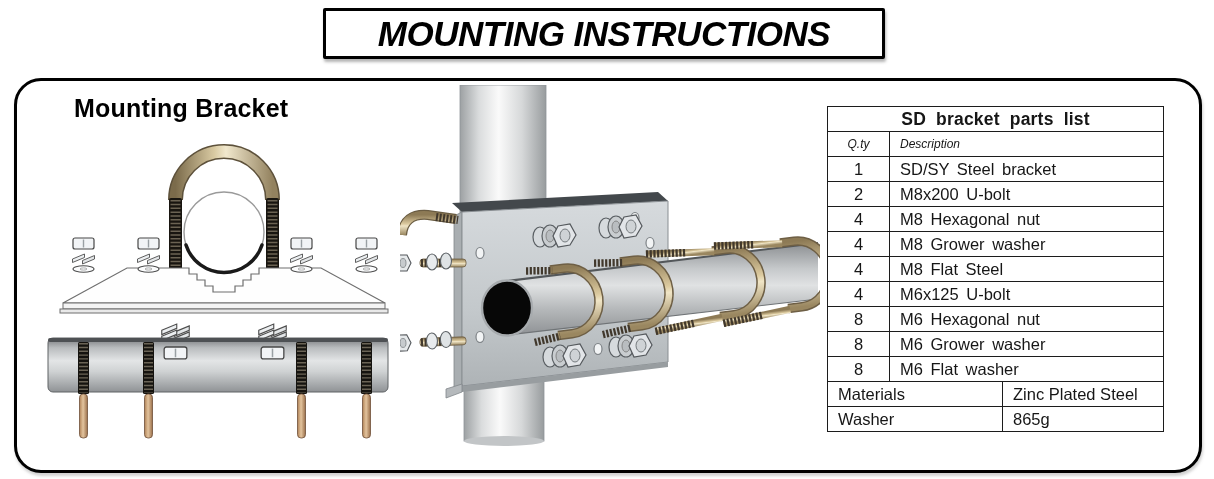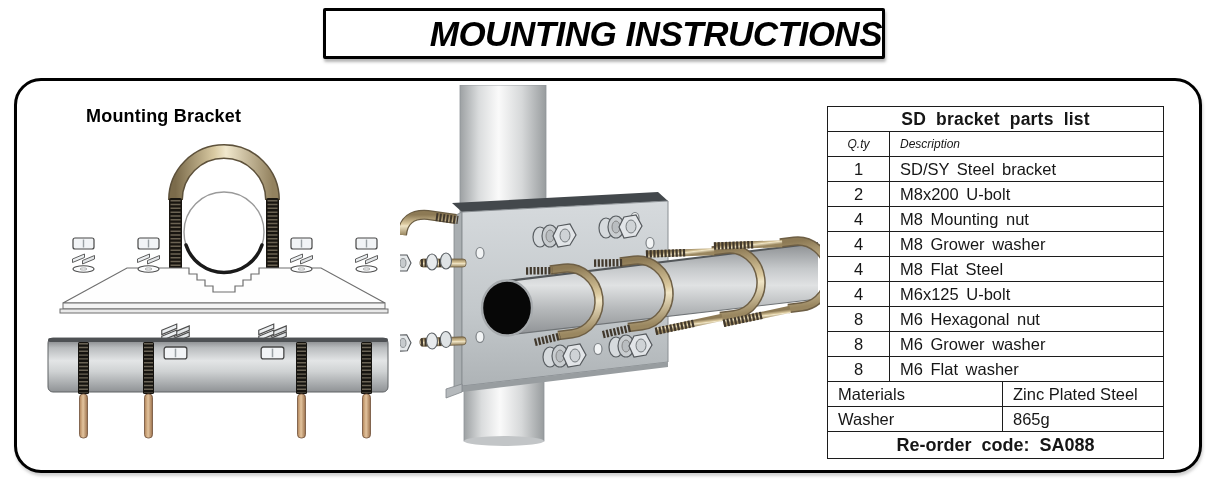--- a/index.html
+++ b/index.html
@@ -2,31 +2,31 @@
 <html><head>
 <meta charset="utf-8">
 <style>
   html,body{margin:0;padding:0;background:#ffffff;}
   body{font-family:"Liberation Sans", sans-serif; color:#111;}
   .canvas{position:relative;width:1214px;height:479px;background:#fff;overflow:hidden;}
 
   
   .title-box{position:absolute;left:323px;top:8px;width:556px;height:45px;
     border:3px solid #000;border-radius:2px;background:#fff;
-    display:flex;align-items:center;justify-content:flex-end;
+    display:flex;align-items:center;justify-content:center;
     box-shadow:1px 3px 3px rgba(90,90,90,.45);}
   .title-box span{font-size:35px;font-weight:bold;font-style:italic;letter-spacing:-.5px;color:#000;white-space:nowrap;}
 
   
   .main-box{position:absolute;left:14px;top:78px;width:1182px;height:389px;
     border:3px solid #000;border-radius:27px;background:#fff;
     box-shadow:1px 3px 3px rgba(120,120,120,.35);}
 
-  .bracket-heading{position:absolute;left:74px;top:94px;margin:12px;
-    font-size:18px;font-weight:bold;letter-spacing:.2px;color:#000;}
+  .bracket-heading{position:absolute;left:74px;top:94px;margin:0;
+    font-size:25px;font-weight:bold;letter-spacing:.2px;color:#000;}
 
   .drawing{position:absolute;}
   #exploded{left:40px;top:126px;}
   #assembled{left:400px;top:85px;}
 
   
   .parts{position:absolute;left:827px;top:106px;width:337px;font-size:16.5px;color:#161616;}
   .parts table{border-collapse:collapse;width:100%;table-layout:fixed;}
   .parts table + table{margin-top:-1px;}
   .parts td,.parts th{border:1.4px solid #1c1c1c;height:24px;padding:0 0;
@@ -312,21 +312,21 @@
             <td class="desc">SD/SY Steel bracket</td>
           </tr>
 
           <tr>
             <td class="qty">2</td>
             <td class="desc">M8x200 U-bolt</td>
           </tr>
 
           <tr>
             <td class="qty">4</td>
-            <td class="desc">M8 Mounting nut</td>
+            <td class="desc">M8 Hexagonal nut</td>
           </tr>
 
           <tr>
             <td class="qty">4</td>
             <td class="desc">M8 Grower washer</td>
           </tr>
 
           <tr>
             <td class="qty">4</td>
             <td class="desc">M8 Flat Steel</td>
@@ -364,22 +364,15 @@
           <td class="meta-label">Materials</td>
           <td class="meta-value">Zinc Plated Steel</td>
         </tr>
         <tr>
           <td class="meta-label">Washer</td>
           <td class="meta-value">865g</td>
         </tr>
       </tbody>
     </table>
 
-    <table>
-      <tbody>
-        <tr>
-          <td class="reorder">Re-order code: SA088</td>
-        </tr>
-      </tbody>
-    </table>
   </div>
 
 </div>
 
 </body></html>

